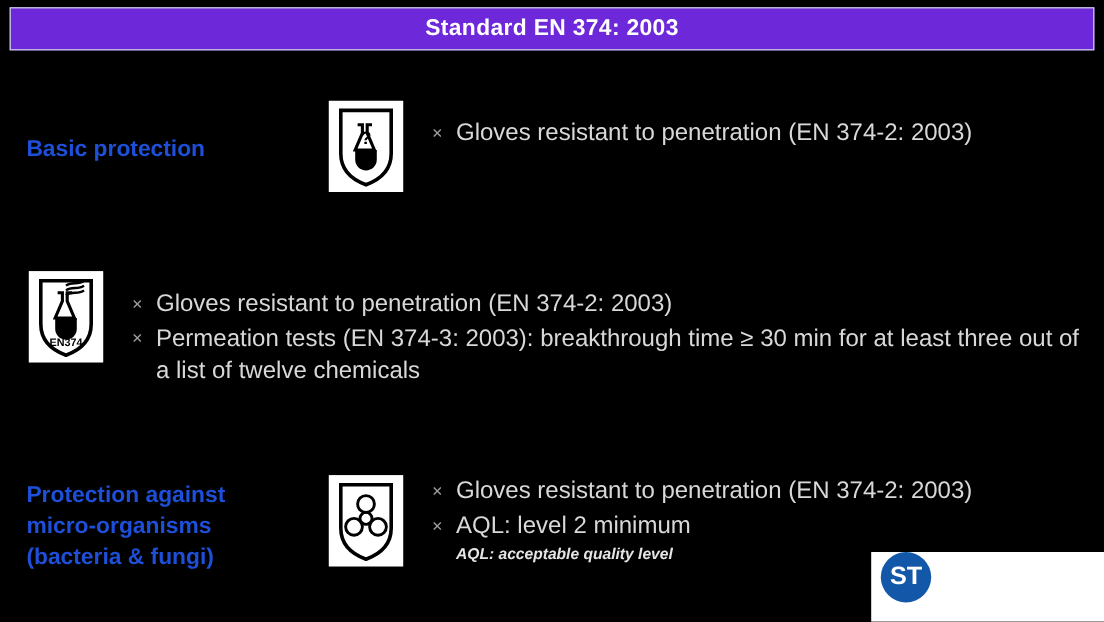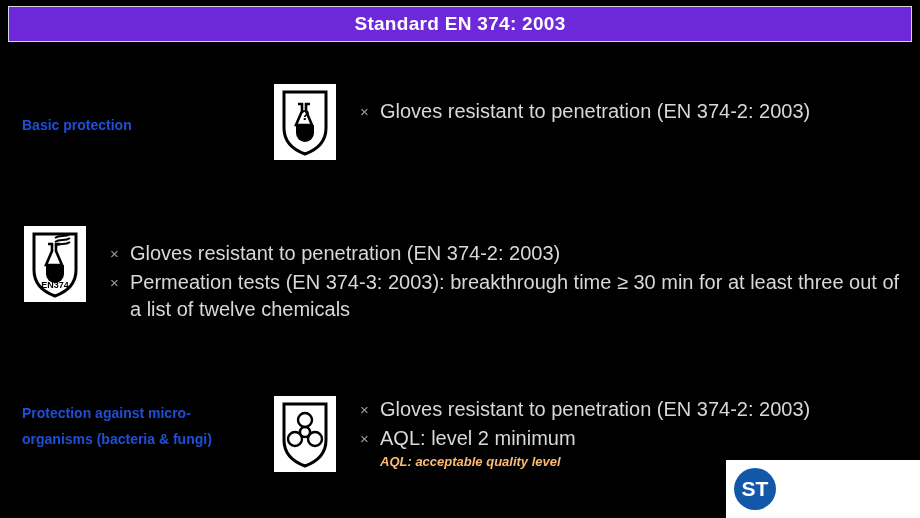--- a/index.html
+++ b/index.html
@@ -48,21 +48,21 @@
   #row-0 { top: 78px; }
   #row-1 { top: 222px; }
   #row-2 { top: 382px; }
 
   .row-label {
     width: 250px;
     padding-left: 22px;
     box-sizing: border-box;
     color: #1d4fd8;
     font-weight: bold;
-    font-size: 14px;
+    font-size: 19px;
     line-height: 26px;
   }
   #row-0 .row-label { padding-top: 34px; }
   #row-1 .row-label { padding-top: 58px; }
   #row-2 .row-label { padding-top: 18px; }
 
   
   .picto-cell {
     width: 110px;
     display: flex;
@@ -100,38 +100,37 @@
     width: 20px;
     flex: 0 0 20px;
     color: #9f9f9f;
     font-size: 15px;
     line-height: 27px;
   }
   .bullet .btext {
     flex: 1;
   }
   .footnote {
-    color: #fdba74;
+    color: #e5e5e5;
     font-size: 13px;
     font-style: italic;
     font-weight: bold;
     margin-left: 20px;
     margin-top: 2px;
   }
 
   
   .logo {
     position: absolute;
     right: 0px;
     bottom: 0px;
     width: 194px;
     height: 58px;
     background: #ffffff;
     display: flex;
-    align-items: center;
     box-sizing: border-box;
     padding-left: 8px;
   }
   .logo-mark {
     width: 42px;
     height: 42px;
     border-radius: 50%;
     background: #1257a8;
     color: #ffffff;
     display: flex;

